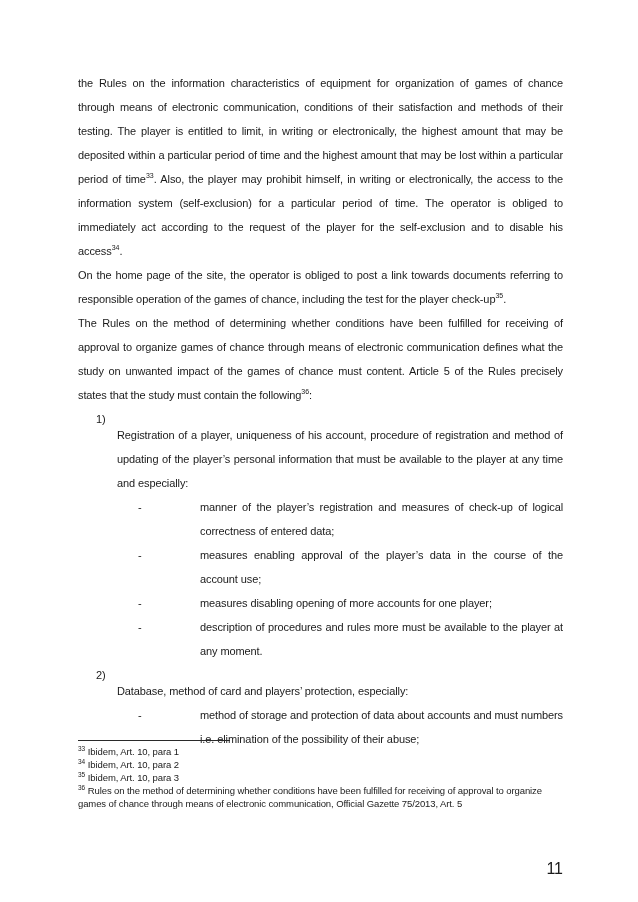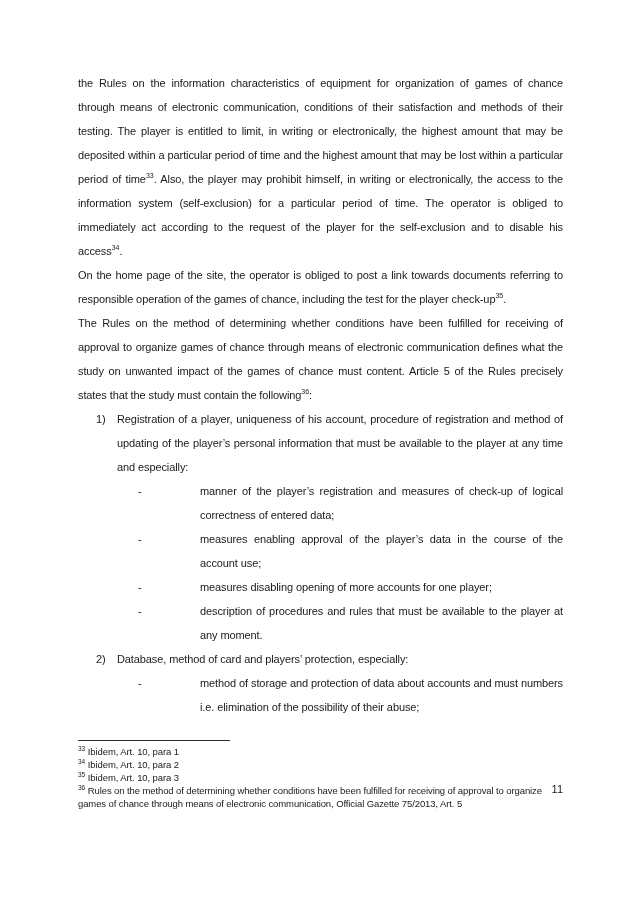--- a/index.html
+++ b/index.html
@@ -30,21 +30,21 @@
     text-align: justify;
   }
   sup {
     font-size: 7px;
     line-height: 0;
     vertical-align: super;
     letter-spacing: 0;
   }
   .num-item { display: flex; }
   .num-marker { flex: 0 0 21px; margin-left: 18px; }
-  .num-body { flex: 1; text-align: justify; }
+  .num-body { flex: 1; text-align: justify; margin-top: 16px; }
   .dash-item { display: flex; }
   .dash-marker { flex: 0 0 18px; margin-left: 60px; }
   .dash-body { flex: 1; text-align: justify; margin-left: 44px; }
   .footnotes {
     position: absolute;
     left: 78px;
     right: 75px;
     top: 740px;
     font-size: 9.5px;
     line-height: 13px;
@@ -53,22 +53,22 @@
   .fn-sep {
     width: 152px;
     border-top: 1px solid #2a2a2a;
     margin-bottom: 4px;
   }
   .footnote { text-align: left; }
   .footnote sup { font-size: 6.5px; }
   .page-number {
     position: absolute;
     right: 75px;
-    top: 782px;
-    font-size: 11px;
+    top: 862px;
+    font-size: 16px;
     line-height: 14px;
   }
 </style>
 </head>
 <body>
 
 <div class="page">
 
   <div class="content">
 
@@ -93,21 +93,21 @@
       <span class="dash-body">measures enabling approval of the player’s data in the course of the account use;</span>
     </div>
 
     <div class="dash-item">
       <span class="dash-marker">-</span>
       <span class="dash-body">measures disabling opening of more accounts for one player;</span>
     </div>
 
     <div class="dash-item">
       <span class="dash-marker">-</span>
-      <span class="dash-body">description of procedures and rules that must be available to the player at any moment.</span>
+      <span class="dash-body">description of procedures and rules more must be available to the player at any moment.</span>
     </div>
 
     <div class="num-item">
       <span class="num-marker">2)</span>
       <span class="num-body">Database, method of card and players’ protection, especially:</span>
     </div>
 
     <div class="dash-item">
       <span class="dash-marker">-</span>
       <span class="dash-body">method of storage and protection of data about accounts and must numbers i.e. elimination of the possibility of their abuse;</span>

